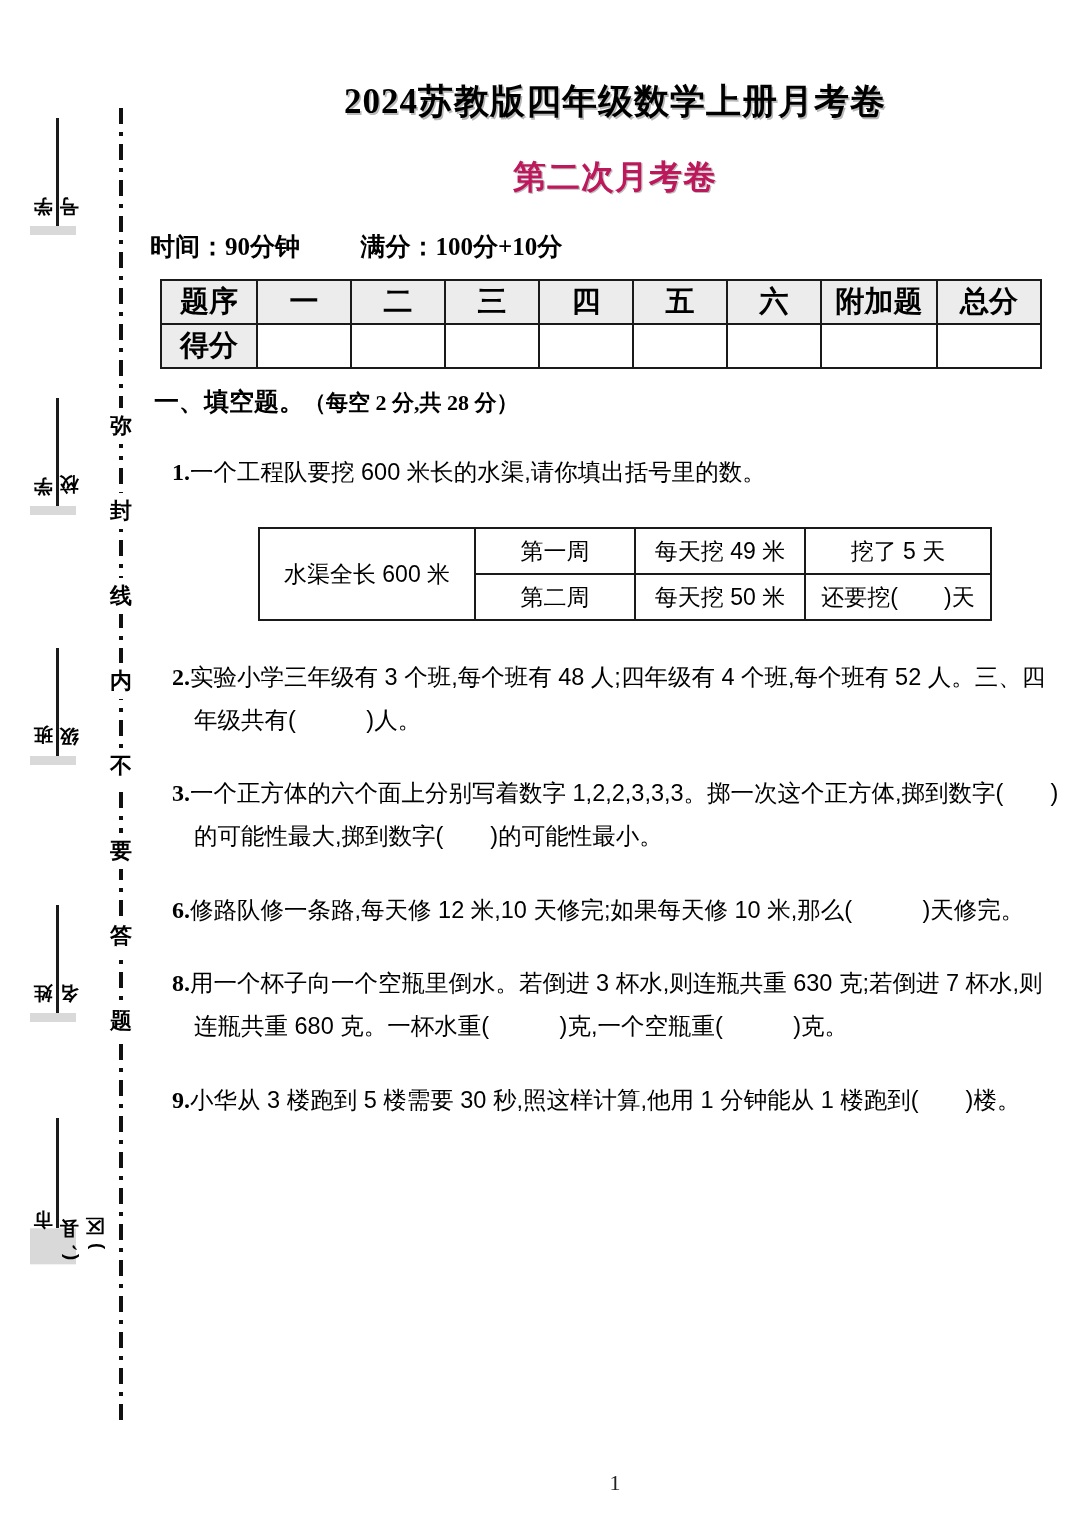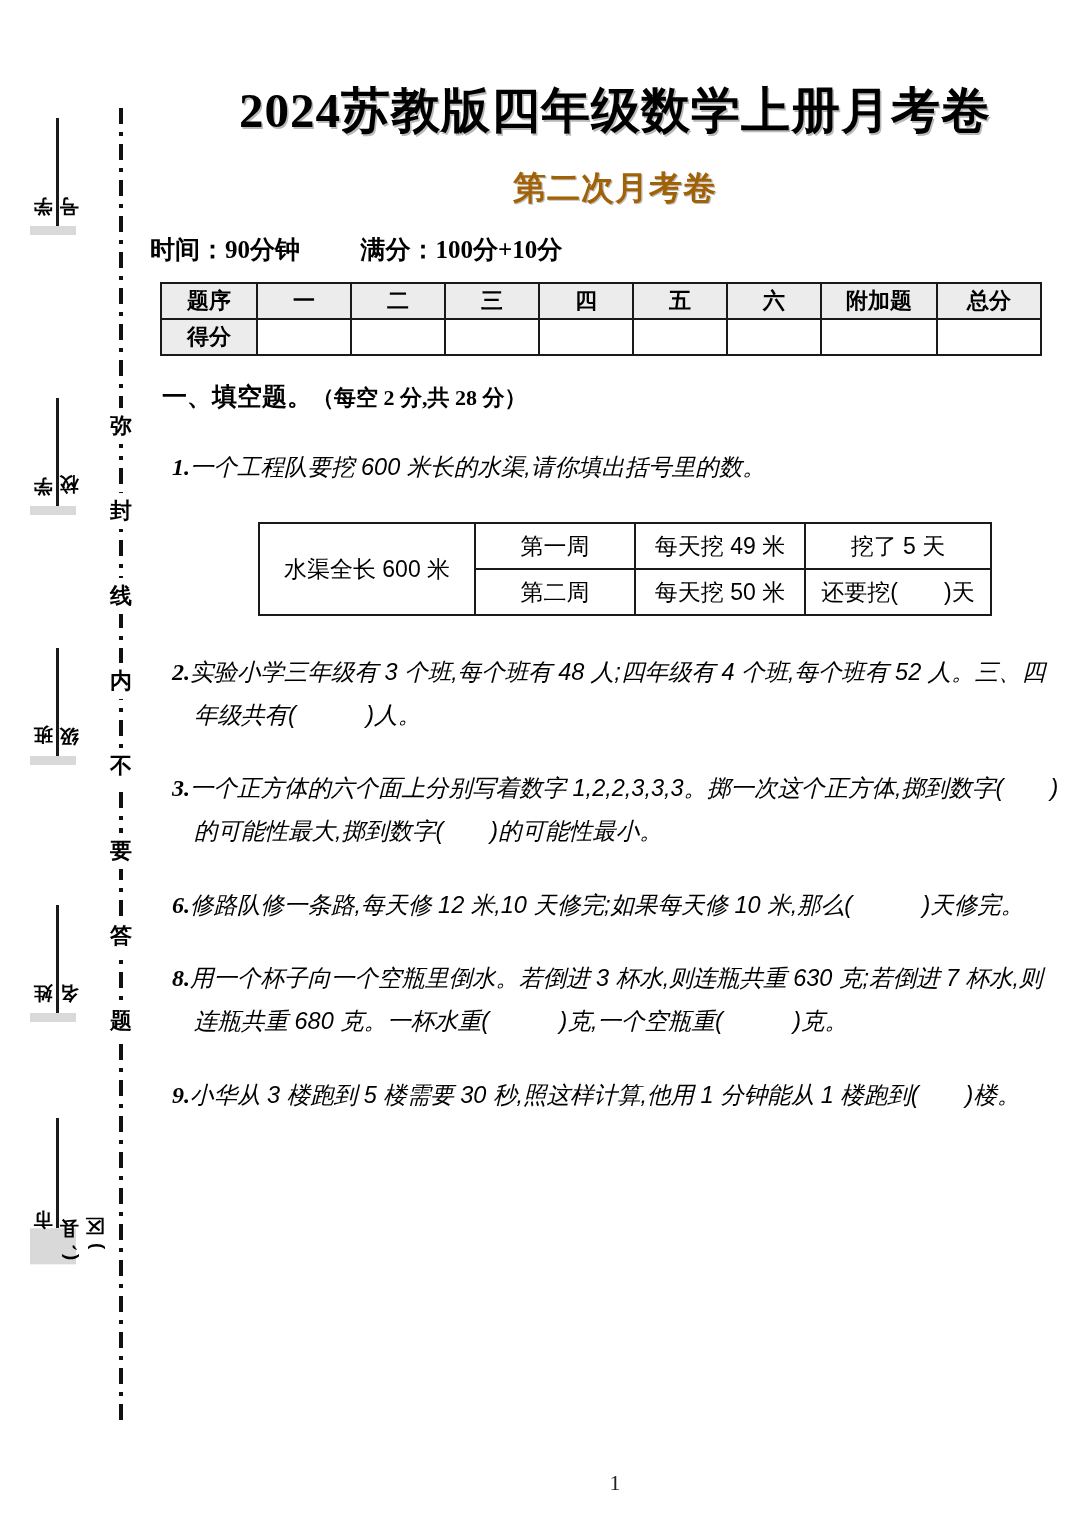--- a/index.html
+++ b/index.html
@@ -96,34 +96,34 @@
     width: 930px;
     height: 1527px;
   }
 
   .doc-title {
     margin: 0;
     padding-top: 78px;
     text-align: center;
     font-family: "Liberation Serif", "DejaVu Serif", serif;
     font-weight: bold;
-    font-size: 49px;
+    font-size: 35px;
     letter-spacing: 1px;
     color: #000;
     text-shadow: 1.5px 1.5px 0 #b9b9b9;
   }
   .doc-subtitle {
-    margin: 0;
+    margin: 8px;
     padding-top: 22px;
     text-align: center;
     font-family: "Liberation Serif", "DejaVu Serif", serif;
     font-weight: bold;
     font-size: 33px;
     letter-spacing: 1px;
-    color: #a16207;
+    color: #be185d;
     text-shadow: 1.3px 1.3px 0 #bdbdbd;
   }
   .exam-meta {
     margin: 0;
     padding-top: 22px;
     font-weight: bold;
     font-size: 25px;
     color: #000;
   }
   .exam-meta .gap { display: inline-block; width: 48px; }
@@ -136,49 +136,48 @@
     table-layout: fixed;
     border: 2.5px solid #1a1a1a;
   }
   table.score-table td {
     border: 2px solid #1a1a1a;
     height: 36px;
     text-align: center;
     vertical-align: middle;
     font-family: "Liberation Sans", "DejaVu Sans", sans-serif;
     font-weight: bold;
-    font-size: 22px;
+    font-size: 29px;
     color: #000;
   }
   table.score-table tr.head td { background: #ececec; }
   table.score-table td.rowhead { background: #ececec; }
 
   
   .section-heading {
-    margin: 8px;
+    margin: 0;
     padding: 16px 0 2px 4px;
     font-family: "Liberation Sans", "DejaVu Sans", sans-serif;
     font-weight: bold;
     font-size: 25px;
     color: #000;
   }
   .section-heading .pts {
     font-family: "Liberation Serif", "DejaVu Serif", serif;
     font-weight: bold;
     font-size: 22px;
   }
 
   .q {
     padding: 7px 14px 0 44px;
     font-family: "Liberation Sans", "DejaVu Sans", sans-serif;
     font-size: 23.5px;
     line-height: 43px;
     color: #000;
     text-indent: -22px;
-    font-style: italic;
   }
   .q .qn {
     font-family: "Liberation Serif", "DejaVu Serif", serif;
     font-weight: bold;
     font-size: 24px;
   }
 
   
   #q1-table-wrap { padding: 10px 4px 4px 108px; }
   table.q1-table {

